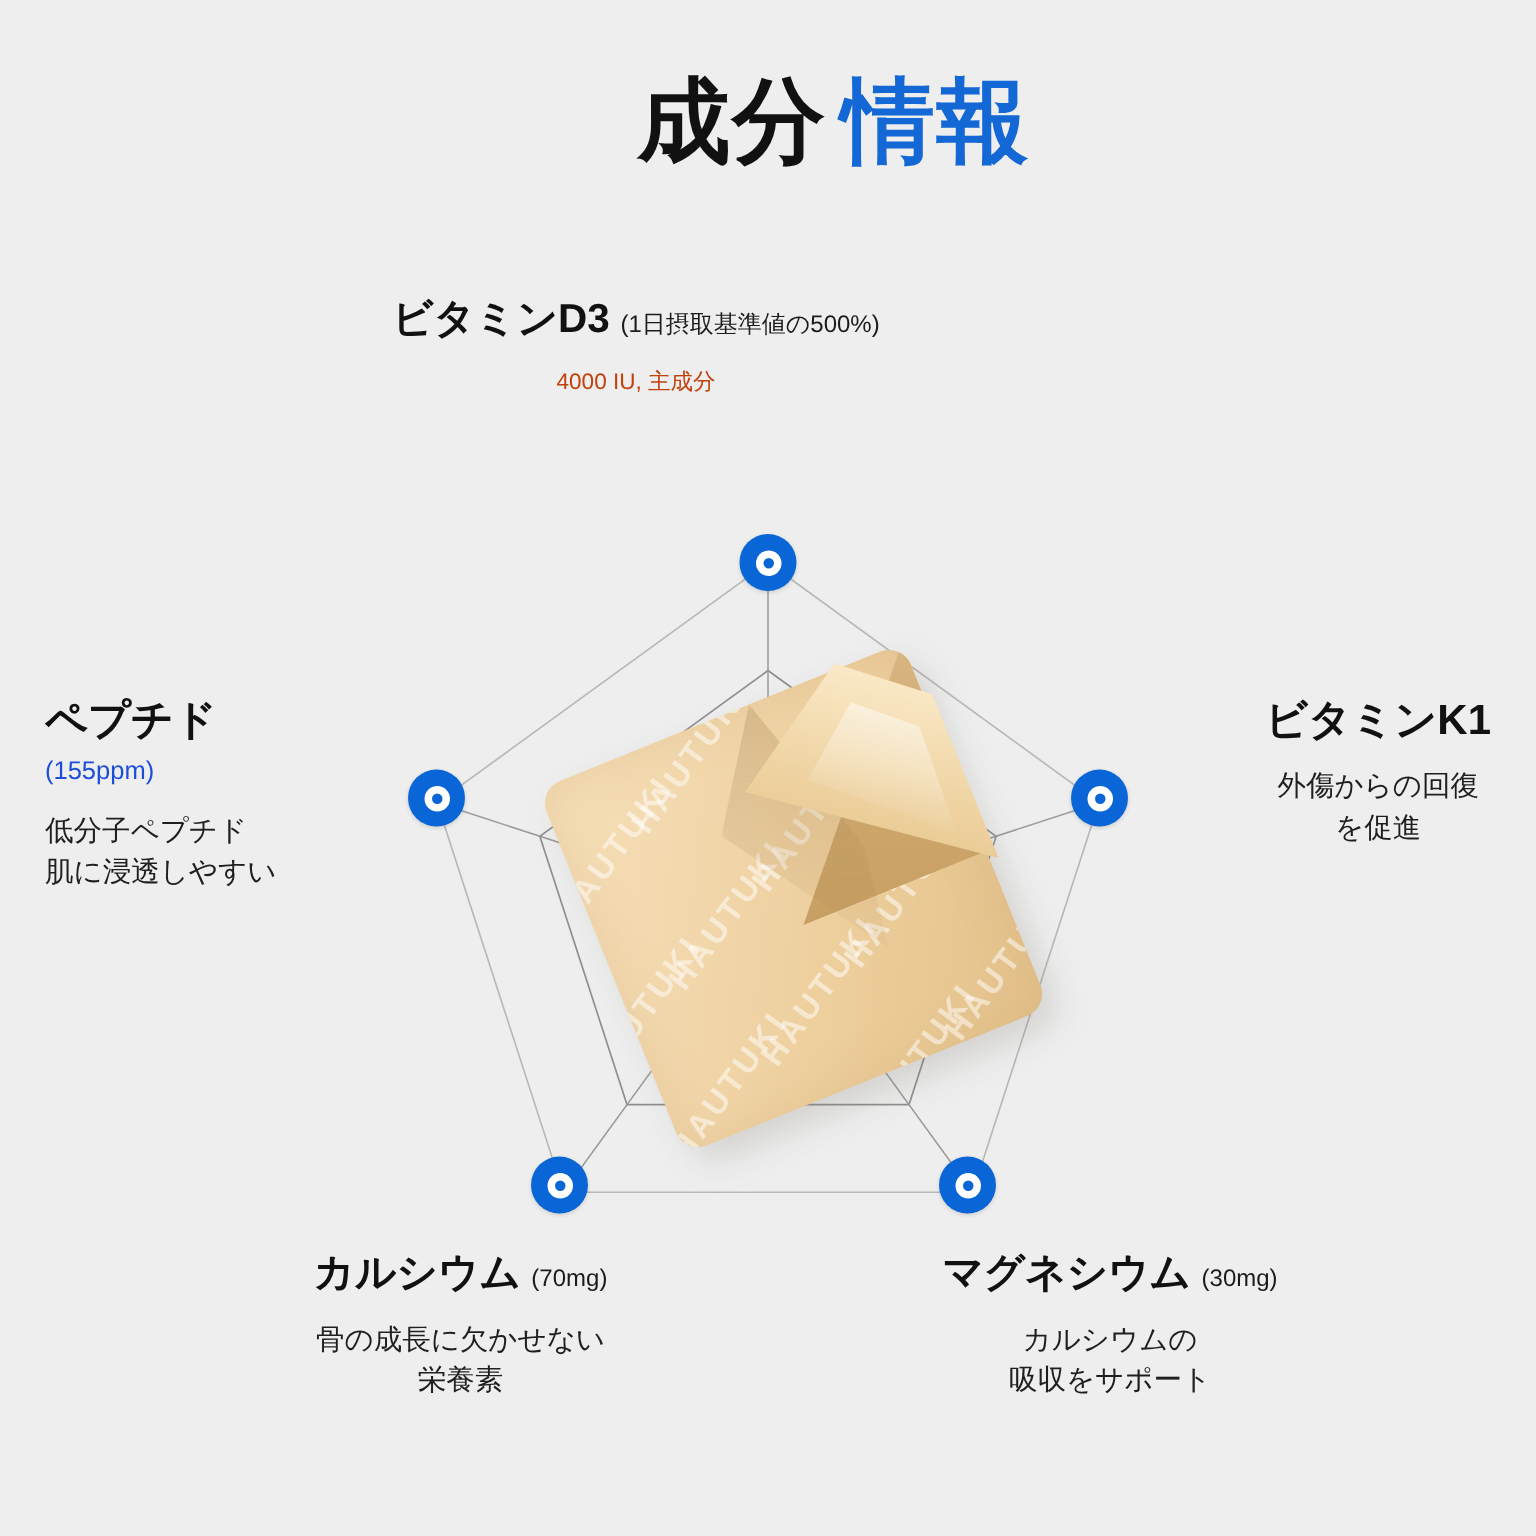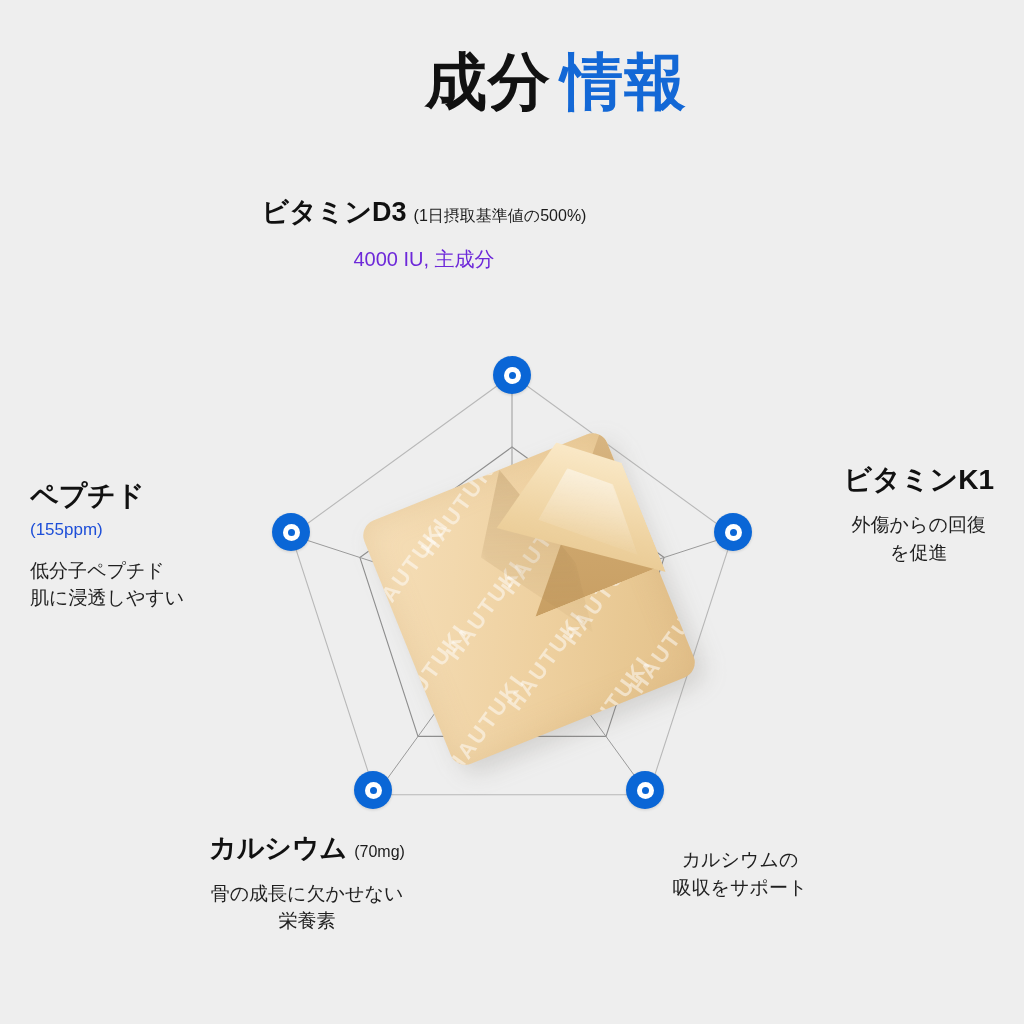--- a/index.html
+++ b/index.html
@@ -208,33 +208,33 @@
   }
   .ax-desc {
     font-size: 19px;
     font-weight: 400;
     color: #1f1f1f;
     line-height: 1.45;
     margin-top: 14px;
     white-space: pre-line;
   }
   .ax-note {
-    font-size: 20px;
+    font-size: 15px;
     font-weight: 400;
-    color: #6d28d9;
+    color: #c2410c;
     line-height: 1.5;
     margin-top: 14px;
     white-space: nowrap;
   }
 
   
   #label-vitamin-d3 { left: 0; top: 196px; width: 848px; text-align: center; }
   #label-vitamin-d3 .ax-desc { margin-top: 12px; }
 
-  #label-peptide { left: 30px; top: 478px; text-align: left; }
+  #label-peptide { left: 30px; top: 462px; text-align: left; }
   #label-peptide .ax-name { font-size: 28px; }
 
   #label-vitamin-k1 { right: 30px; top: 462px; text-align: center; }
   #label-vitamin-k1 .ax-name { font-size: 28px; }
 
   #label-calcium { left: 152px; top: 832px; width: 310px; text-align: center; }
   #label-magnesium { left: 580px; top: 832px; width: 320px; text-align: center; }
 </style>
 </head>
 <body>
@@ -331,15 +331,18 @@
 
 <div class="axis-label" id="label-calcium">
   <div class="ax-name">
     <span>カルシウム</span><span class="ax-sub">(70mg)</span>
   </div>
   <div class="ax-desc">骨の成長に欠かせない
 栄養素</div>
 </div>
 
 <div class="axis-label" id="label-magnesium">
+  <div class="ax-name">
+    <span>マグネシウム</span><span class="ax-sub">(30mg)</span>
+  </div>
   <div class="ax-desc">カルシウムの
 吸収をサポート</div>
 </div>
 
 </body></html>

